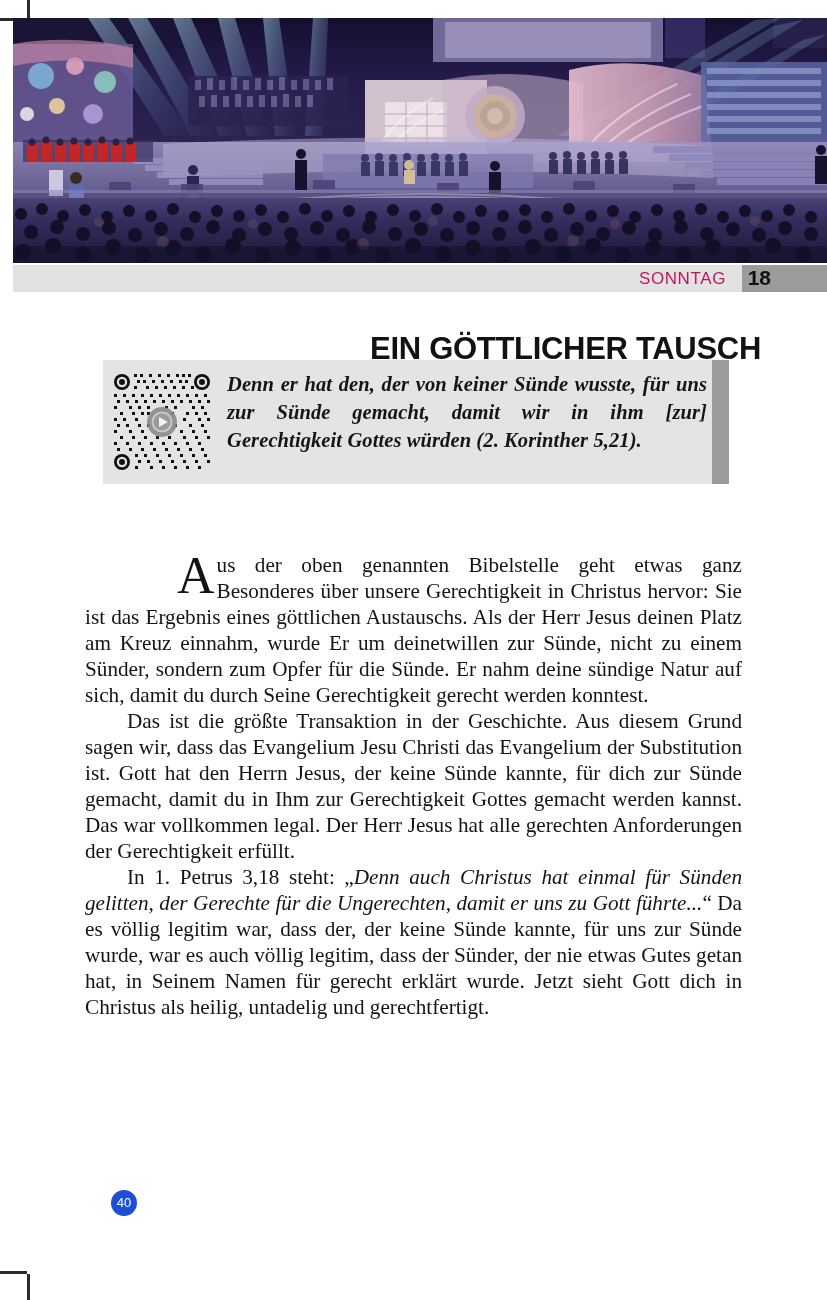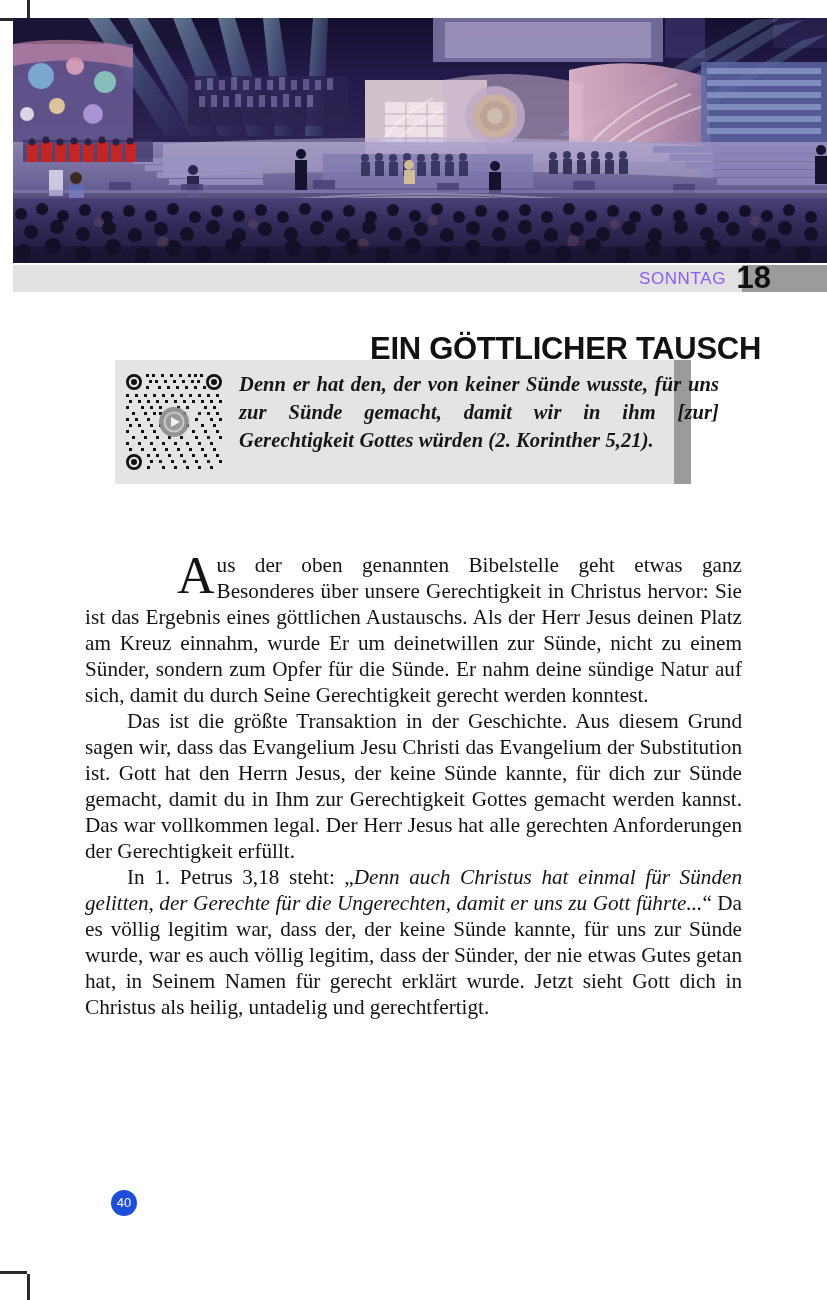--- a/index.html
+++ b/index.html
@@ -53,29 +53,29 @@
     width: 85px; height: 27px;
     background: #9b9b9b;
   }
   .header-band .day-label {
     position: absolute;
     right: 101px;
     top: 3px;
     font-family: "Liberation Sans", sans-serif;
     font-size: 17px;
     letter-spacing: 0.6px;
-    color: #8b5cf6;
+    color: #be185d;
     line-height: 21px;
   }
   .header-band .day-number {
     position: absolute;
     right: 56px;
     top: -2px;
     font-family: "Liberation Sans", sans-serif;
-    font-size: 31px;
+    font-size: 21px;
     font-weight: bold;
     color: #111111;
     line-height: 29px;
   }
 
   
   .page-title {
     position: absolute;
     left: 13px;
     top: 310px;
@@ -84,23 +84,23 @@
     font-family: "Liberation Sans", sans-serif;
     font-weight: bold;
     font-size: 31px;
     letter-spacing: -0.3px;
     color: #121212;
   }
 
   
   .verse-box {
     position: absolute;
-    left: 115px;
+    left: 103px;
     top: 360px;
-    width: 576px;
+    width: 626px;
     height: 124px;
     background: #e4e4e4;
   }
   .verse-box .accent-bar {
     position: absolute;
     right: 0; top: 0;
     width: 17px; height: 124px;
     background: #9b9b9b;
   }
   .qr-wrap {

